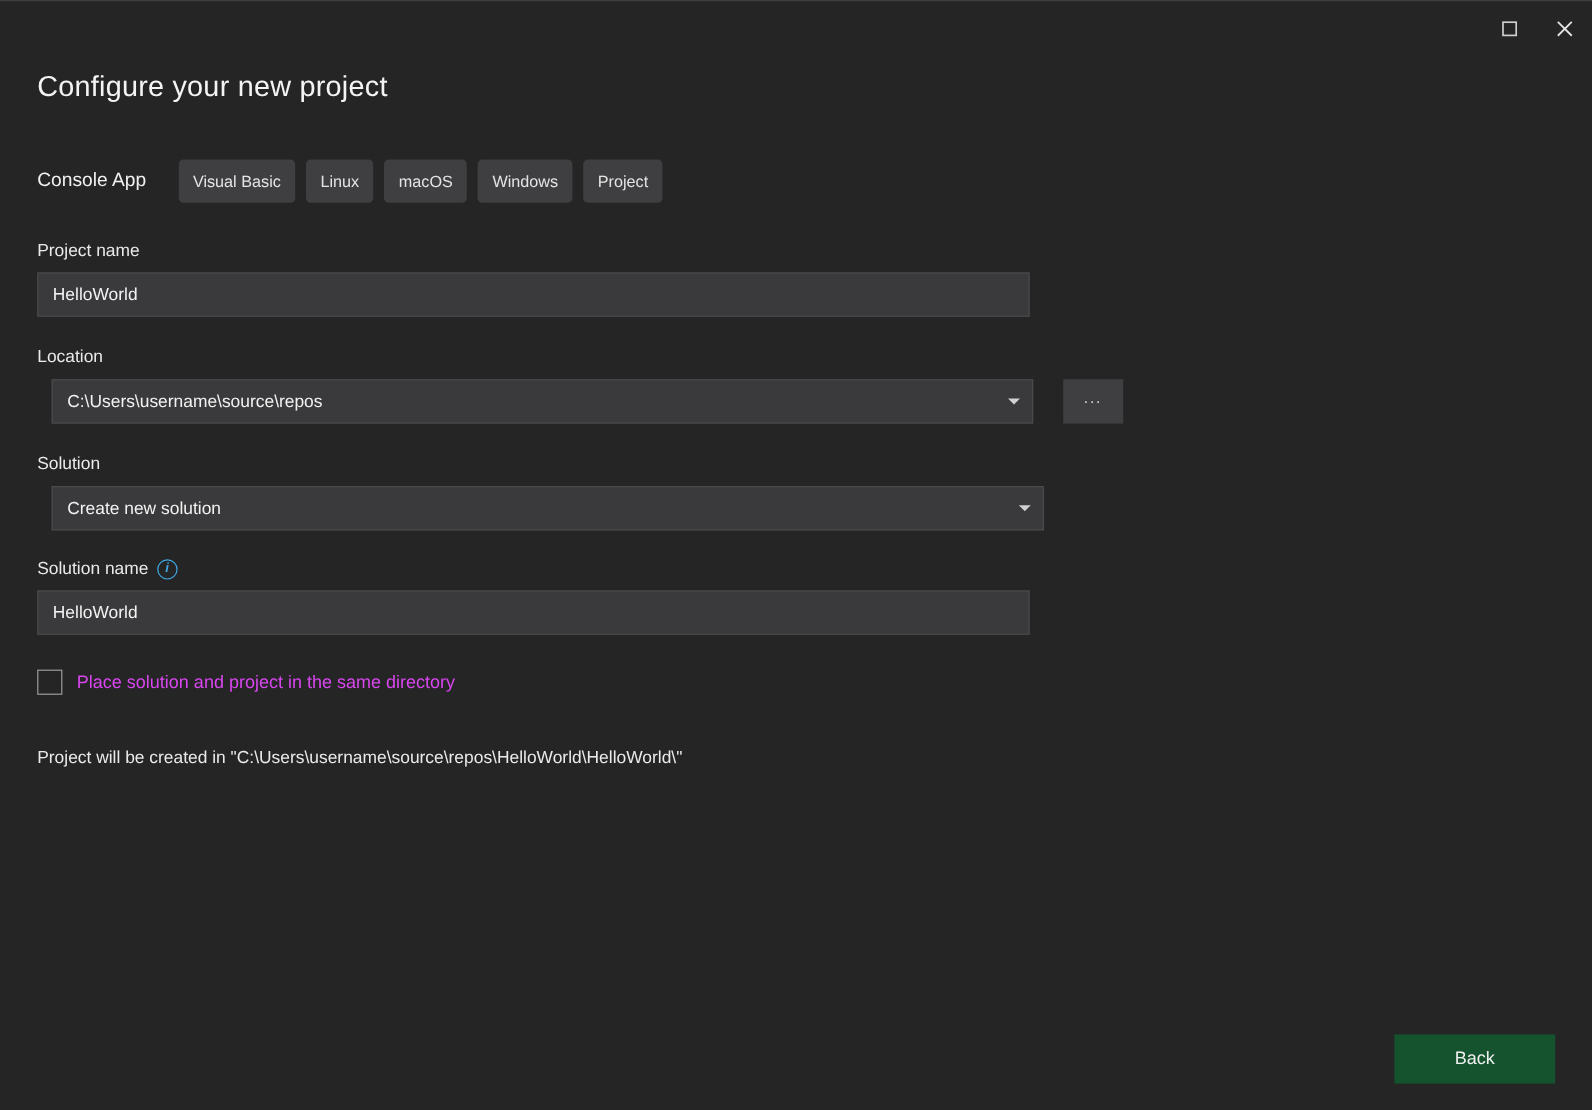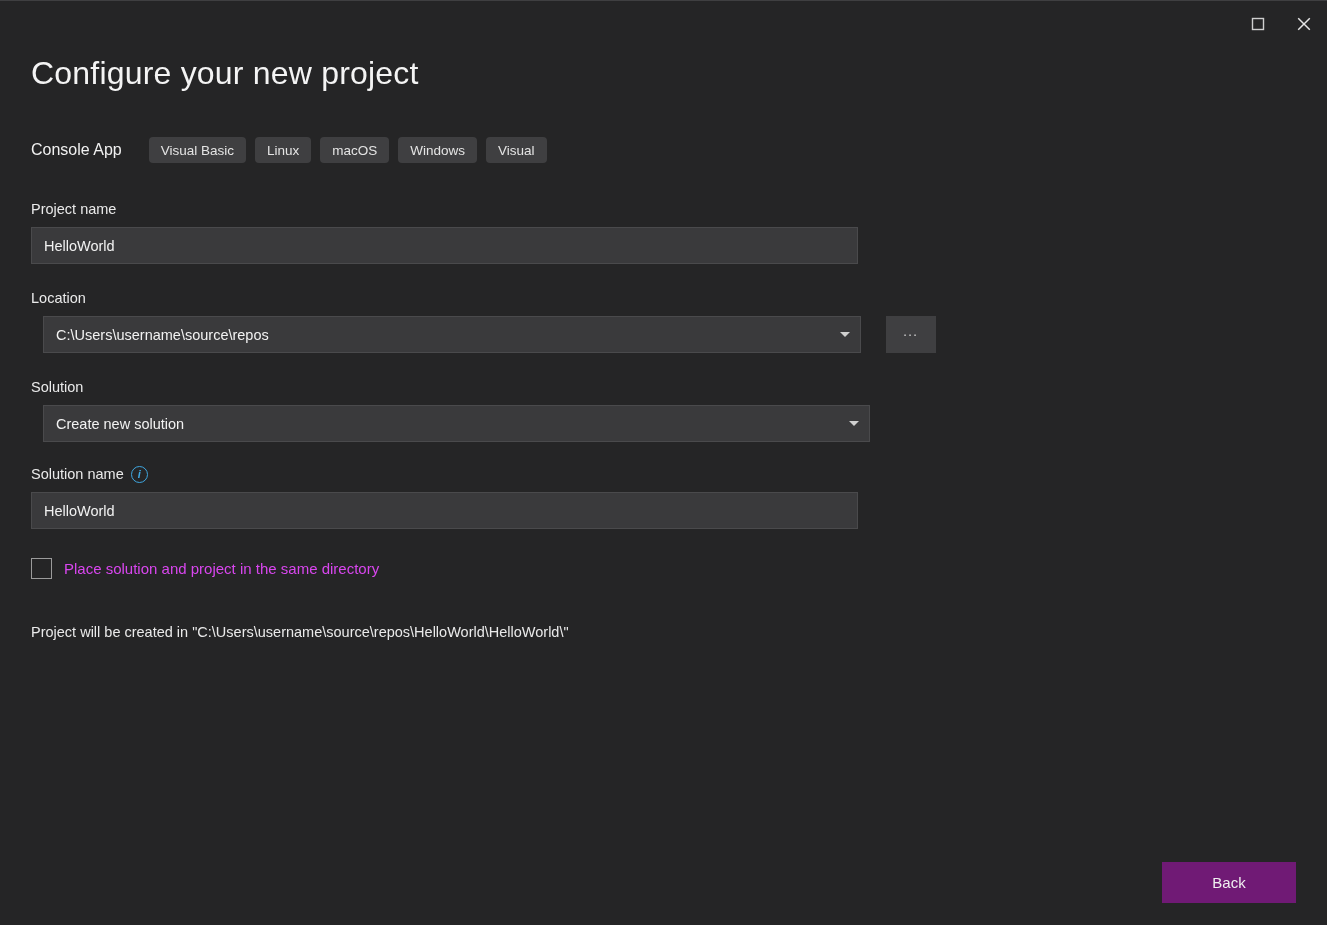--- a/index.html
+++ b/index.html
@@ -44,21 +44,21 @@
     border: none;
     cursor: default;
   }
   .win-btn svg { display: block; }
 
   
   .page-title {
     position: absolute;
     left: 31px;
     top: 50px;
-    font-size: 32px;
+    font-size: 24px;
     font-weight: 400;
     line-height: 44px;
     color: #f4f4f4;
     letter-spacing: 0.2px;
   }
 
   .subhead-row {
     position: absolute;
     left: 31px;
     top: 132px;
@@ -70,21 +70,21 @@
     font-size: 16px;
     font-weight: 400;
     color: #f1f1f1;
     line-height: 34px;
     margin-right: 27px;
   }
   .tag {
     display: inline-flex;
     align-items: center;
     justify-content: center;
-    height: 26px;
+    height: 36px;
     padding: 0 12px;
     margin-right: 9px;
     background: #3f3f41;
     border-radius: 4px;
     font-size: 13.5px;
     color: #e4e4e4;
     white-space: nowrap;
   }
 
   
@@ -215,21 +215,21 @@
     height: 41px;
     border: none;
     font-size: 15px;
     font-family: "Liberation Sans", sans-serif;
     display: flex;
     align-items: center;
     justify-content: center;
     cursor: default;
   }
   .btn-secondary {
-    background: #701a75;
+    background: #14532d;
     color: #f0f0f0;
   }
   .btn-primary {
     background: #3f3782;
     color: #ffffff;
   }
 </style>
 </head>
 <body>
 
@@ -254,21 +254,21 @@
   </div>
 
   <h1 class="page-title">Configure your new project</h1>
 
   <div class="subhead-row">
     <span class="template-name">Console App</span>
     <span class="tag">Visual Basic</span>
     <span class="tag">Linux</span>
     <span class="tag">macOS</span>
     <span class="tag">Windows</span>
-    <span class="tag">Visual</span>
+    <span class="tag">Project</span>
   </div>
 
   <div class="form">
 
     <div class="field-label">Project name</div>
     <div class="input-box">
       <span>HelloWorld</span>
     </div>
 
     <div class="gap-24"></div>

